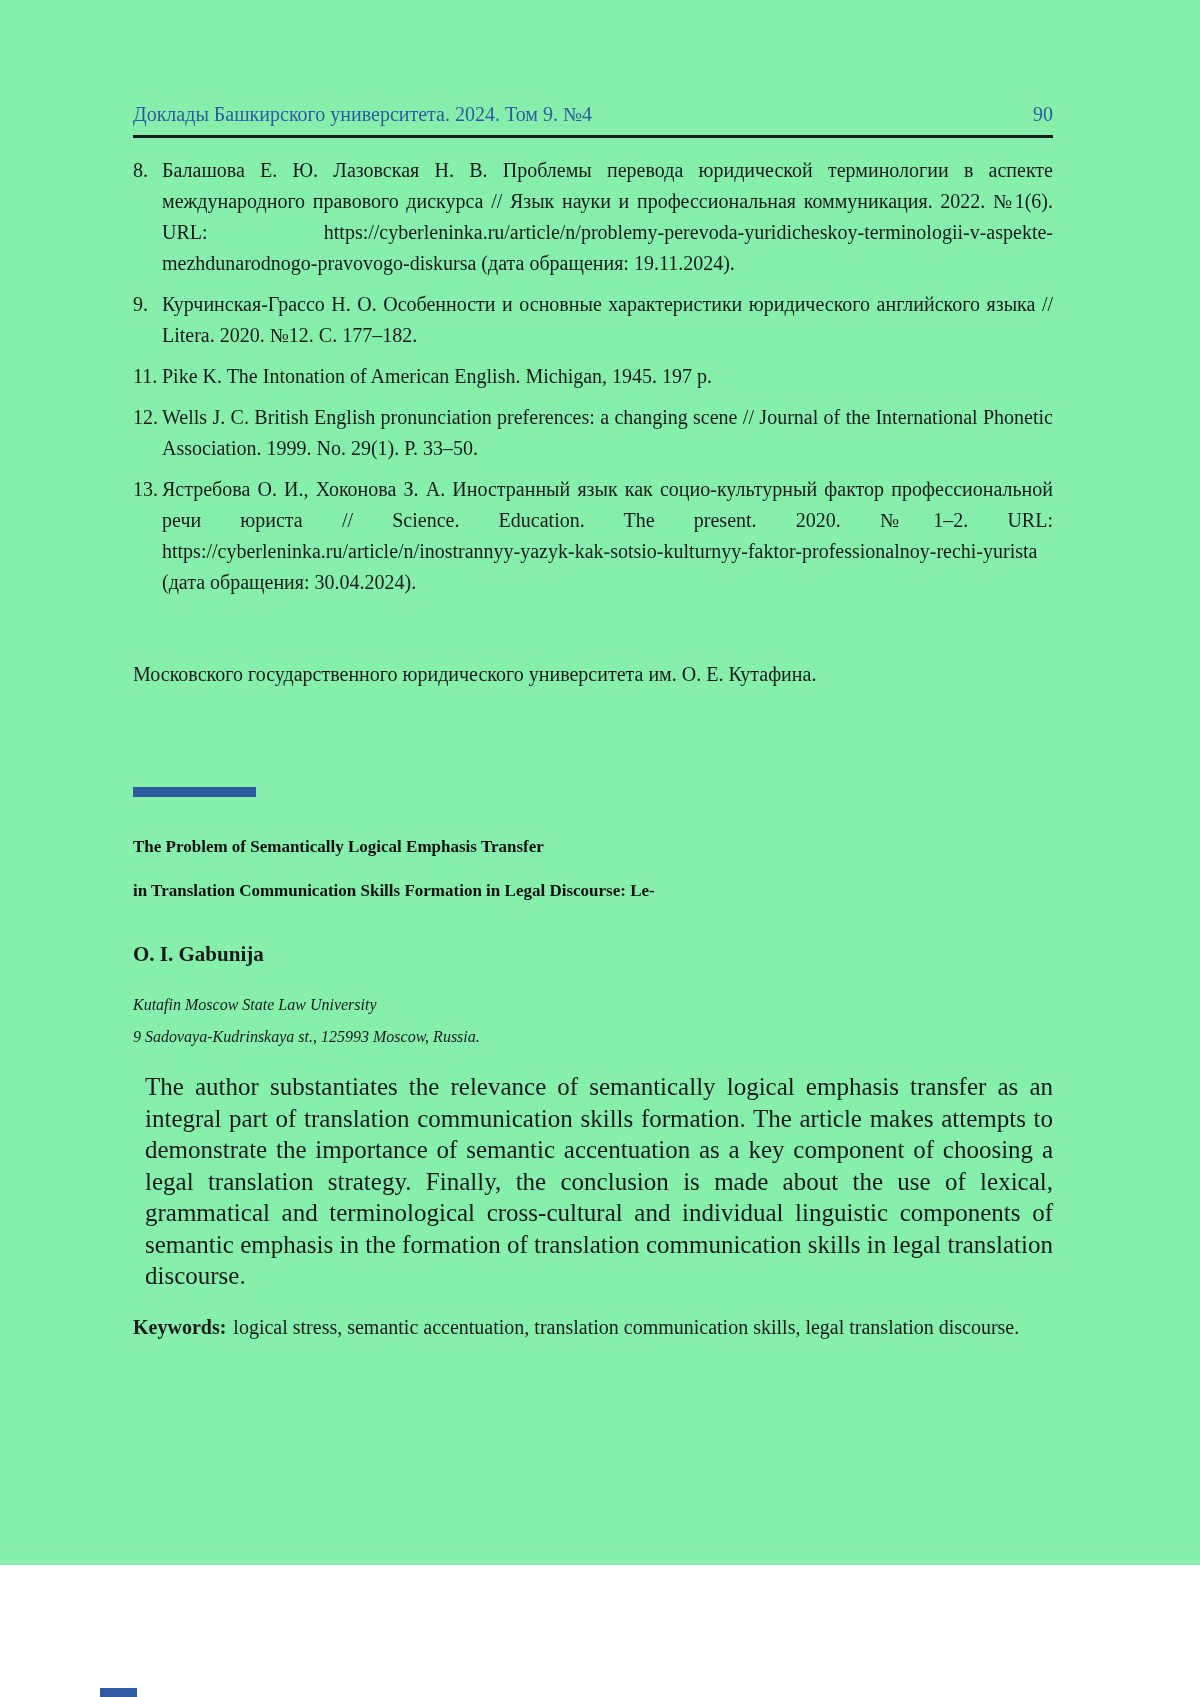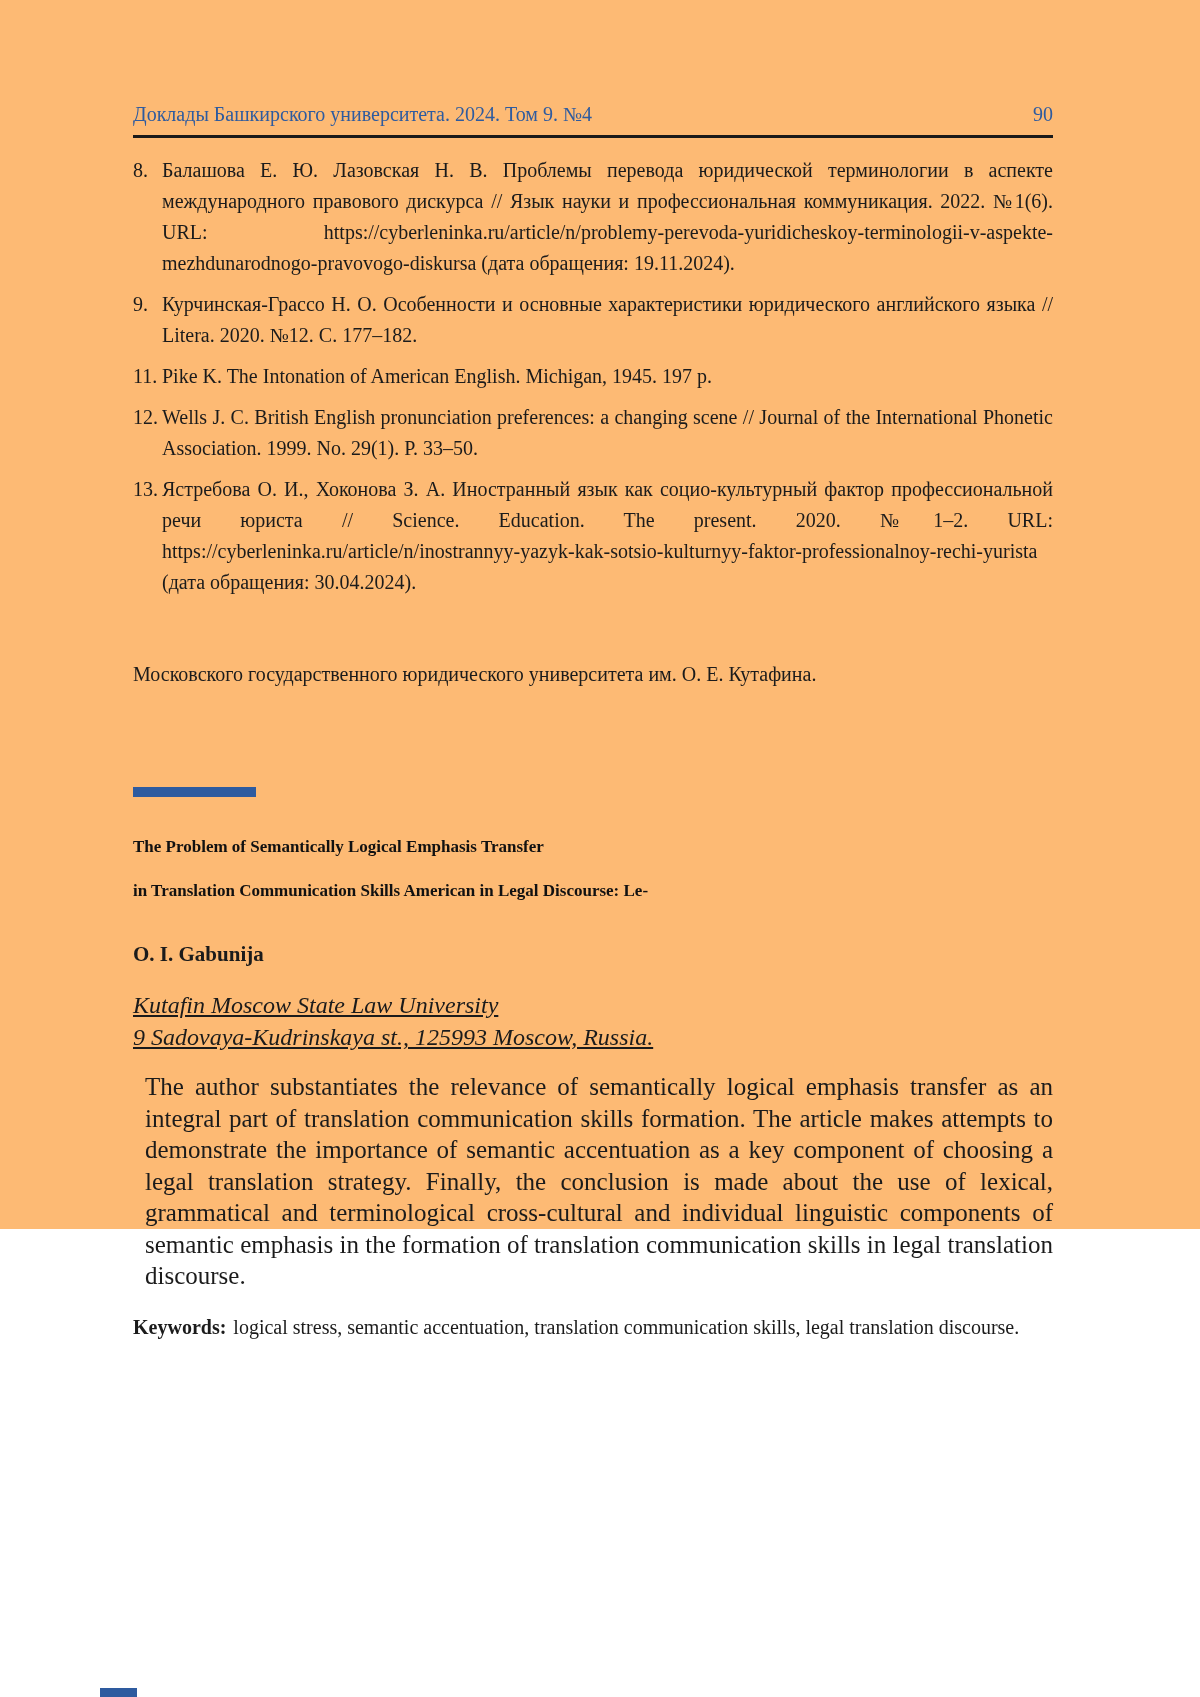--- a/index.html
+++ b/index.html
@@ -2,21 +2,21 @@
 <html style="--accent: #2e5b9f;"><head>
 <meta charset="utf-8">
 <style>
   html,body{margin:0;padding:0;background:#ffffff;}
   body{
     width:1200px;height:1697px;position:relative;overflow:hidden;
     font-family:"Liberation Serif","DejaVu Serif",serif;
     color:#1b1b1b;
     -webkit-font-smoothing:antialiased;
   }
-  .page{position:relative;width:1200px;height:1229px;background:#fdba74;}
+  .page{position:relative;width:1200px;height:1565px;background:#86efac;}
   .content{margin-left:133px;width:920px;}
 
   
   .runhead{
     padding-top:101px;
     display:flex;justify-content:space-between;align-items:baseline;
     color:var(--accent,#2e5b9f);
     font-size:20px;line-height:26px;
   }
   .header-rule{
@@ -57,21 +57,21 @@
   .title .tline{white-space:nowrap;}
 
   .author{
     margin-top:26px;
     font-size:21px;font-weight:bold;line-height:30px;
   }
 
   .affiliation{
     margin-top:20px;
     font-style:italic;
-    font-size:24px;line-height:32px;text-decoration:underline;
+    font-size:16px;line-height:32px;
   }
 
   .email{
     margin-top:18px;
     font-style:italic;
     font-size:20px;line-height:32px;
   }
 
   .abstract{
     margin:18px 0 0 12px;
@@ -129,21 +129,21 @@
     </div>
 
     <div class="recommendation">
       <div>Московского государственного юридического университета им. О. Е. Кутафина.</div>
     </div>
 
     <div class="accent-bar"></div>
 
     <h1 class="title">
       <div class="tline">The Problem of Semantically Logical Emphasis Transfer</div>
-      <div class="tline">in Translation Communication Skills American in Legal Discourse: Le-</div>
+      <div class="tline">in Translation Communication Skills Formation in Legal Discourse: Le-</div>
     </h1>
 
     <div class="author">O. I. Gabunija</div>
 
     <div class="affiliation">
       <div>Kutafin Moscow State Law University</div>
       <div>9 Sadovaya-Kudrinskaya st., 125993 Moscow, Russia.</div>
     </div>
 
 

